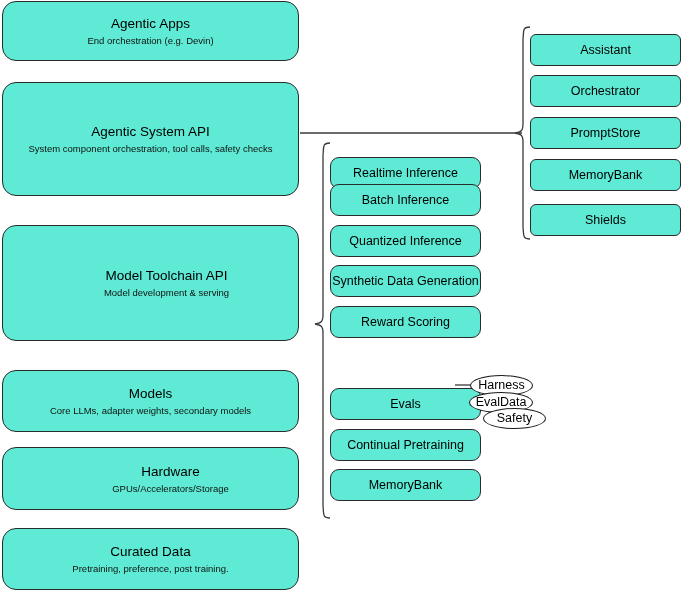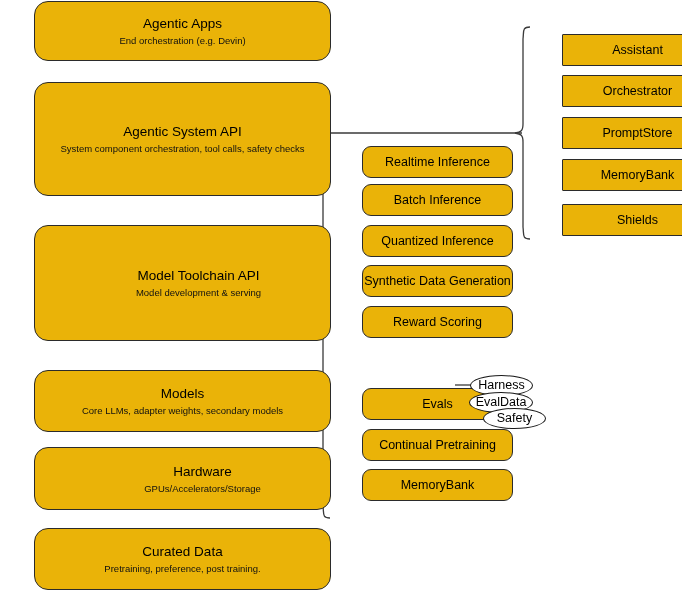--- a/index.html
+++ b/index.html
@@ -19,27 +19,26 @@
     background: #ffffff;
     overflow: hidden;
   }
 
   
   .node {
     position: absolute;
     box-sizing: border-box;
     border: 1.3px solid #2b2b2b;
     border-radius: 12px;
-    background: #eab308;
+    background: #5eead4;
     display: flex;
     flex-direction: column;
     align-items: center;
     justify-content: center;
     text-align: center;
-    margin-left: 32px;
   }
   .node .title {
     font-size: 13.5px;
     line-height: 17px;
     color: #000;
     white-space: nowrap;
   }
   .node .sub {
     font-size: 9.5px;
     line-height: 13px;
@@ -62,21 +61,21 @@
     height: 32px;
     border-radius: 9px;
   }
   .cap .title { font-size: 12.5px; }
 
   
   .comp {
     left: 530px;
     width: 151px;
     height: 32px;
-    border-radius: 1px;
+    border-radius: 6px;
   }
   .comp .title { font-size: 12.5px; }
 
   
   .pill {
     position: absolute;
     box-sizing: border-box;
     border: 1.3px solid #1a1a1a;
     background: #ffffff;
     border-radius: 50% / 50%;
@@ -156,21 +155,21 @@
   <div class="node layer" style="top:447px; height:63px;padding-left:40px;">
     <div class="title">Hardware</div>
     <div class="sub">GPUs/Accelerators/Storage</div>
   </div>
 
   <div class="node layer" style="top:528px; height:62px;">
     <div class="title">Curated Data</div>
     <div class="sub">Pretraining, preference, post training.</div>
   </div>
 
-  <div class="node cap" style="top:146px;">
+  <div class="node cap" style="top:157px;">
     <div class="title">Realtime Inference</div>
   </div>
   <div class="node cap" style="top:184px;">
     <div class="title">Batch Inference</div>
   </div>
   <div class="node cap" style="top:225px;">
     <div class="title">Quantized Inference</div>
   </div>
   <div class="node cap" style="top:265px;">
     <div class="title">Synthetic Data Generation</div>

